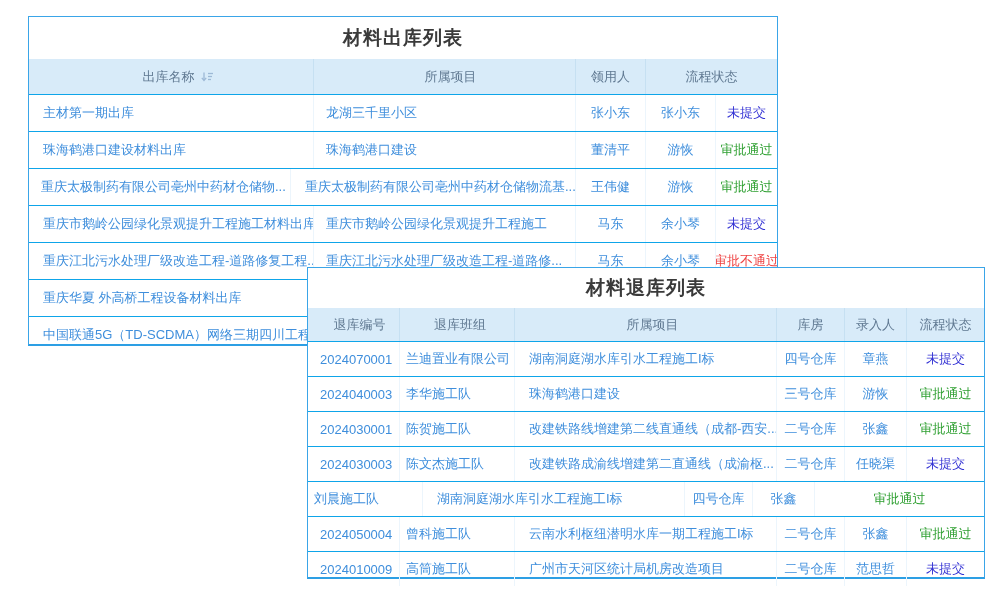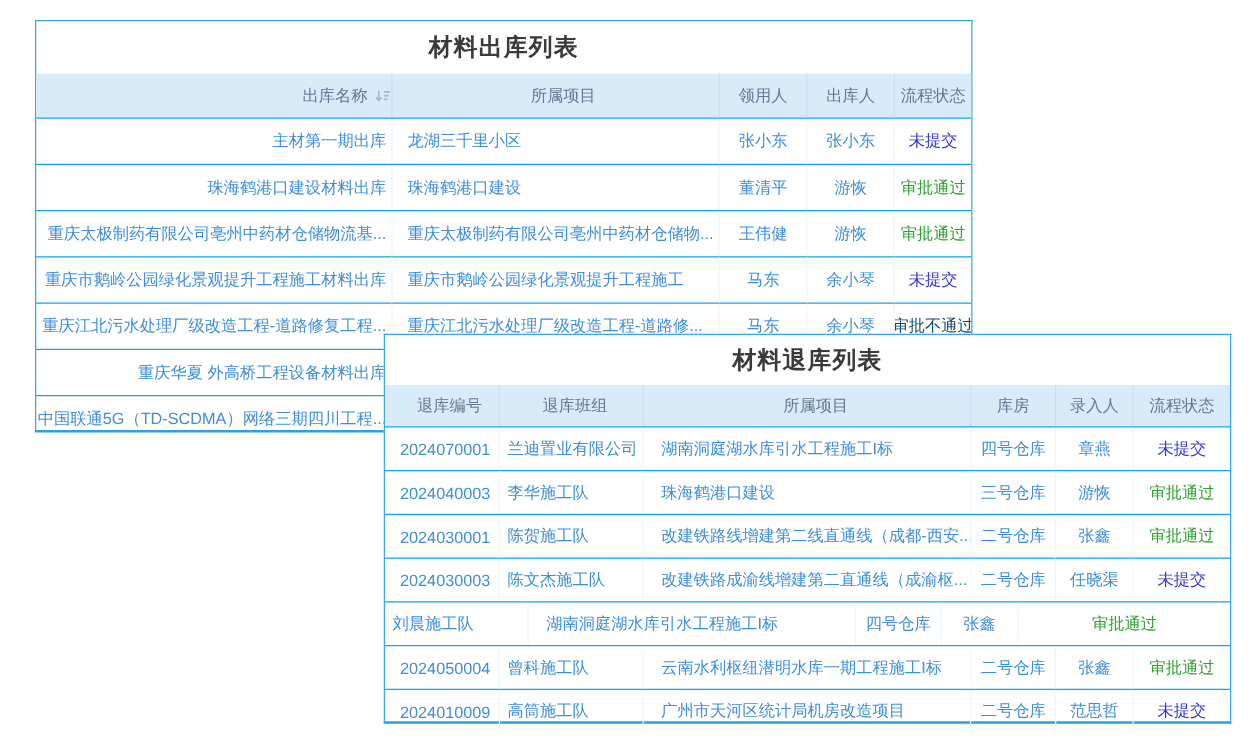--- a/index.html
+++ b/index.html
@@ -20,21 +20,21 @@
          border-right:1px solid #c6e0f2;white-space:nowrap;overflow:hidden;}
   .hcell:last-child{border-right:none;}
   .row{display:flex;border-top:1px solid #0ea5e9;font-size:13px;color:#3e8edc;flex:0 0 auto;}
   #t1 .row{height:36px;}
   #t2 .row{height:34px;justify-content:space-between;}
   .cell{display:flex;align-items:center;justify-content:center;box-sizing:border-box;
         border-right:1px solid #ecf5fc;white-space:nowrap;overflow:hidden;padding:0 4px;}
   .cell:last-child{border-right:none;}
   .cell.left{justify-content:flex-start;}
   
-  #t1 .c0{width:285px;padding-left:14px;justify-content:flex-end;}
+  #t1 .c0{width:285px;padding-left:14px;}
   #t1 .c1{width:262px;padding-left:12px;}
   #t1 .c2{width:70px;}
   #t1 .c3{width:70px;}
   #t1 .c4{flex:1;}
   
   #t2 .c0{width:92px;padding-left:12px;}
   #t2 .c1{width:115px;padding-left:6px;font-family:Liberation Mono, monospace;}
   #t2 .c2{width:262px;padding-left:14px;}
   #t2 .c3{width:68px;}
   #t2 .c4{width:62px;}
@@ -58,58 +58,57 @@
               <polyline points="0.8,7.8 3,10.4 5.2,7.8"></polyline>
               <line x1="7" y1="3.5" x2="12" y2="3.5"></line>
               <line x1="7" y1="6.5" x2="11" y2="6.5"></line>
               <line x1="7" y1="9.5" x2="10" y2="9.5"></line>
             </g>
           </svg>
         </span>
       </div>
       <div class="hcell c1">所属项目</div>
       <div class="hcell c2">领用人</div>
-      <div class="hcell c3">出库人</div>
       <div class="hcell c4">流程状态</div>
     </div>
     <div id="t1body">
         <div class="row">
           <div class="cell c0 left">主材第一期出库</div>
           <div class="cell c1 left">龙湖三千里小区</div>
           <div class="cell c2">张小东</div>
           <div class="cell c3">张小东</div>
           <div class="cell c4" style="color: rgb(52, 51, 212);">未提交</div>
         </div>
         <div class="row">
           <div class="cell c0 left">珠海鹤港口建设材料出库</div>
           <div class="cell c1 left">珠海鹤港口建设</div>
           <div class="cell c2">董清平</div>
           <div class="cell c3">游恢</div>
           <div class="cell c4" style="color: rgb(47, 160, 50);">审批通过</div>
         </div>
         <div class="row">
+          <div class="cell c1 left">重庆太极制药有限公司亳州中药材仓储物...</div>
           <div class="cell c0 left">重庆太极制药有限公司亳州中药材仓储物流基...</div>
-          <div class="cell c1 left">重庆太极制药有限公司亳州中药材仓储物...</div>
           <div class="cell c2">王伟健</div>
           <div class="cell c3">游恢</div>
           <div class="cell c4" style="color: rgb(47, 160, 50);">审批通过</div>
         </div>
         <div class="row">
           <div class="cell c0 left">重庆市鹅岭公园绿化景观提升工程施工材料出库</div>
           <div class="cell c1 left">重庆市鹅岭公园绿化景观提升工程施工</div>
           <div class="cell c2">马东</div>
           <div class="cell c3">余小琴</div>
           <div class="cell c4" style="color: rgb(52, 51, 212);">未提交</div>
         </div>
         <div class="row">
           <div class="cell c0 left">重庆江北污水处理厂级改造工程-道路修复工程...</div>
           <div class="cell c1 left">重庆江北污水处理厂级改造工程-道路修...</div>
           <div class="cell c2">马东</div>
           <div class="cell c3">余小琴</div>
-          <div class="cell c4" style="color: #0c4a6e;">审批不通过</div>
+          <div class="cell c4" style="color: #ef4444;">审批不通过</div>
         </div>
         <div class="row">
           <div class="cell c0 left">重庆华夏 外高桥工程设备材料出库</div>
           <div class="cell c1 left"></div>
           <div class="cell c2"></div>
           <div class="cell c3"></div>
           <div class="cell c4"></div>
         </div>
         <div class="row">
           <div class="cell c0 left">中国联通5G（TD-SCDMA）网络三期四川工程...</div>

